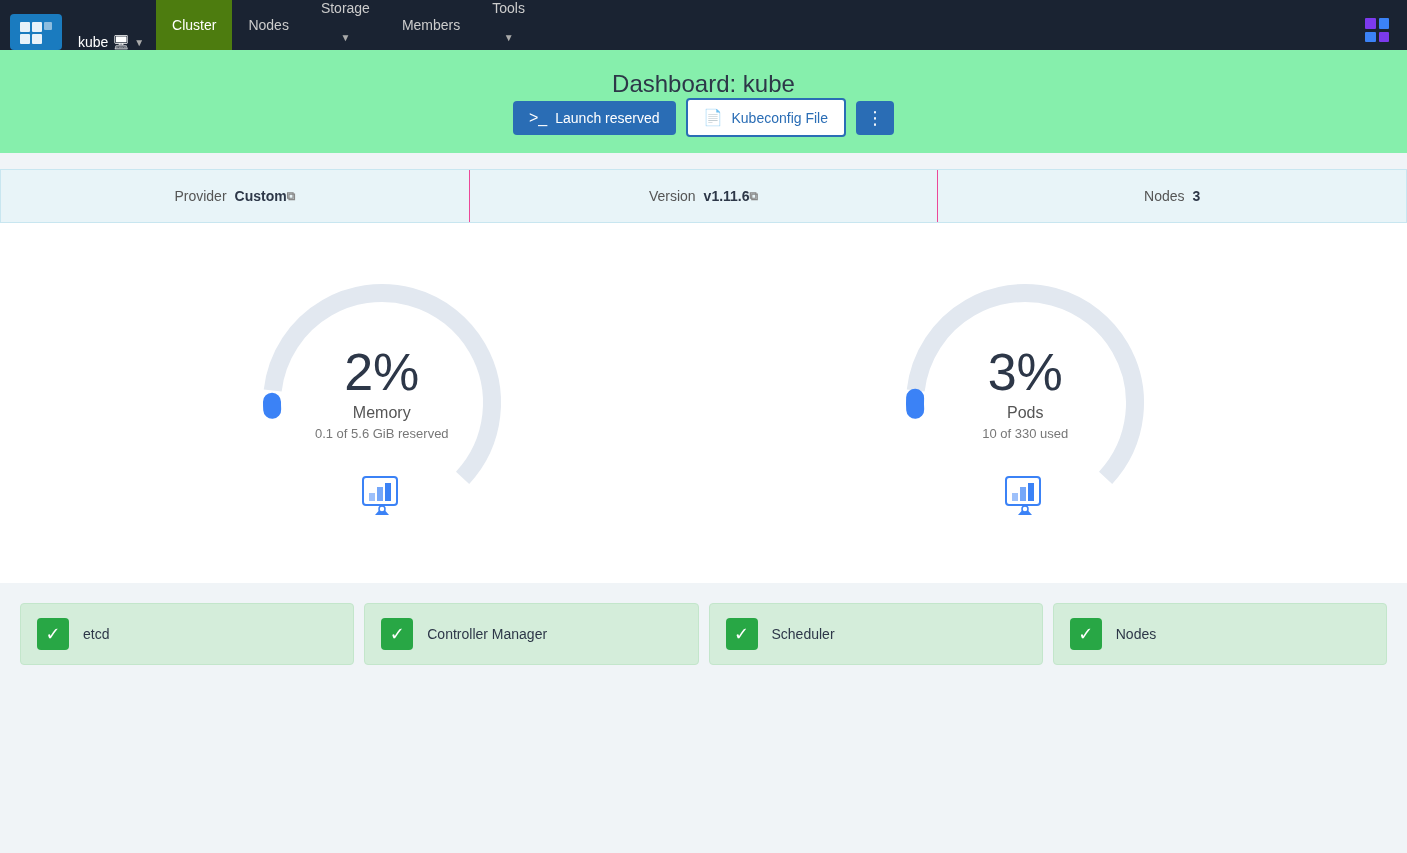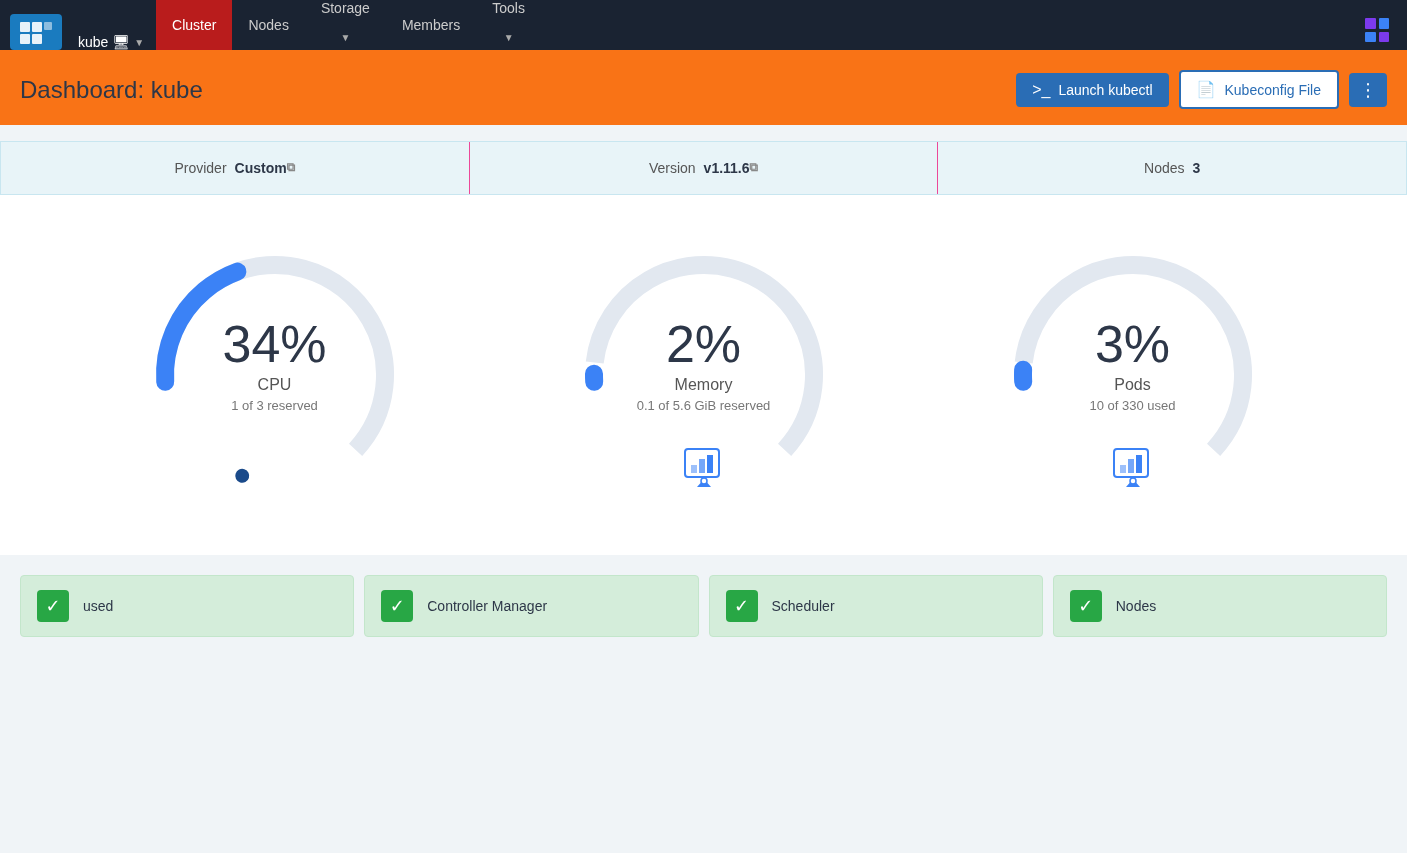--- a/index.html
+++ b/index.html
@@ -41,21 +41,21 @@
       padding: 0 16px;
       height: 100%;
       display: flex;
       align-items: center;
       font-size: 14px;
       cursor: pointer;
       border: none;
       background: transparent;
     }
     .nav-item.active {
-      background: #b91c1c;
+      background: #4d7c0f;
       color: #fff;
     }
     .nav-dropdown { display: flex; align-items: center; gap: 16px; flex-direction: column; }
     .nav-right { margin-left: auto; display: flex; align-items: center; }
     .nav-grid-icon {
       background: transparent;
       border: none;
       cursor: pointer;
       padding: 8px;
     }
@@ -72,23 +72,24 @@
     }
     .grid-icon span:nth-child(1) { background: #7c3aed; }
     .grid-icon span:nth-child(2) { background: #3b82f6; }
     .grid-icon span:nth-child(3) { background: #3b82f6; }
     .grid-icon span:nth-child(4) { background: #7c3aed; }
 
     
     .page-header {
       display: flex;
       align-items: center;
-      justify-content: space-between;
+      justify-content: flex-end;
       padding: 20px 20px 16px 20px;
-      background: #f97316;
+      background: #86efac;
+      flex-direction: column;
     }
     .page-title {
       font-size: 24px;
       font-weight: 400;
       color: #2d3748;
     }
     .header-actions { display: flex; gap: 10px; align-items: center; }
     .btn-primary {
       background: #2a6db5;
       color: #fff;
@@ -143,21 +144,21 @@
       font-size: 14px;
       color: #555;
     }
     .info-item + .info-item {
       border-left: 1px solid #ec4899;
     }
     .info-value {
       font-weight: 600;
       color: #2d3748;
       display: flex;
-      align-items: flex-start;
+      align-items: center;
       gap: 0;
     }
     .copy-icon {
       cursor: pointer;
       color: #888;
       font-size: 12px;
     }
 
     
     .gauges-section {
@@ -313,21 +314,21 @@
       </div>
     </button>
   </div>
 </nav>
 
 <div class="page-header">
   <h1 class="page-title">Dashboard: kube</h1>
   <div class="header-actions">
     <button class="btn-primary">
       <span style="font-size:16px;">&gt;_</span>
-      <span>Launch kubectl</span>
+      <span>Launch reserved</span>
     </button>
     <button class="btn-outline">
       <span style="font-size:16px;">📄</span>
       <span>Kubeconfig File</span>
     </button>
     <button class="btn-icon">
       <span>⋮</span>
     </button>
   </div>
 </div>
@@ -348,35 +349,20 @@
     </span>
   </div>
   <div class="info-item">
     <span>Nodes</span>
     <span class="info-value">3</span>
   </div>
 </div>
 
 <div class="gauges-section">
 
-  <div class="gauge-container">
-    <svg class="gauge-svg" viewBox="0 0 280 280">
-
-      <circle class="gauge-track" cx="140" cy="140" r="110" stroke-dasharray="415 707" stroke-dashoffset="-70" transform="rotate(-210 140 140)"></circle>
-
-      <circle class="gauge-fill gauge-fill-blue" cx="140" cy="140" r="110" stroke-dasharray="141 681" stroke-dashoffset="-70" transform="rotate(-210 140 140)"></circle>
-
-      <circle cx="140" cy="34" r="7" fill="#1a4a8a" transform="rotate(-210 140 140) rotate(48 140 140)"></circle>
-    </svg>
-    <div class="gauge-center">
-      <div class="gauge-percent">34%</div>
-      <div class="gauge-label">CPU</div>
-      <div class="gauge-sub">1 of 3 reserved</div>
-    </div>
-  </div>
 
   <div class="gauge-container">
     <svg class="gauge-svg" viewBox="0 0 280 280">
       <circle class="gauge-track" cx="140" cy="140" r="110" stroke-dasharray="415 707" stroke-dashoffset="-70" transform="rotate(-210 140 140)"></circle>
 
       <circle class="gauge-fill gauge-fill-blue" cx="140" cy="140" r="110" stroke-dasharray="8 714" stroke-dashoffset="-70" transform="rotate(-210 140 140)"></circle>
     </svg>
     <div class="gauge-center">
       <div class="gauge-percent">2%</div>
       <div class="gauge-label">Memory</div>
@@ -418,21 +404,21 @@
       </svg>
     </div>
   </div>
 
 </div>
 
 <div class="status-bar">
 
   <div class="status-item">
     <div class="status-check">✓</div>
-    <span class="status-text">used</span>
+    <span class="status-text">etcd</span>
   </div>
 
   <div class="status-item">
     <div class="status-check">✓</div>
     <span class="status-text">Controller Manager</span>
   </div>
 
   <div class="status-item">
     <div class="status-check">✓</div>
     <span class="status-text">Scheduler</span>

